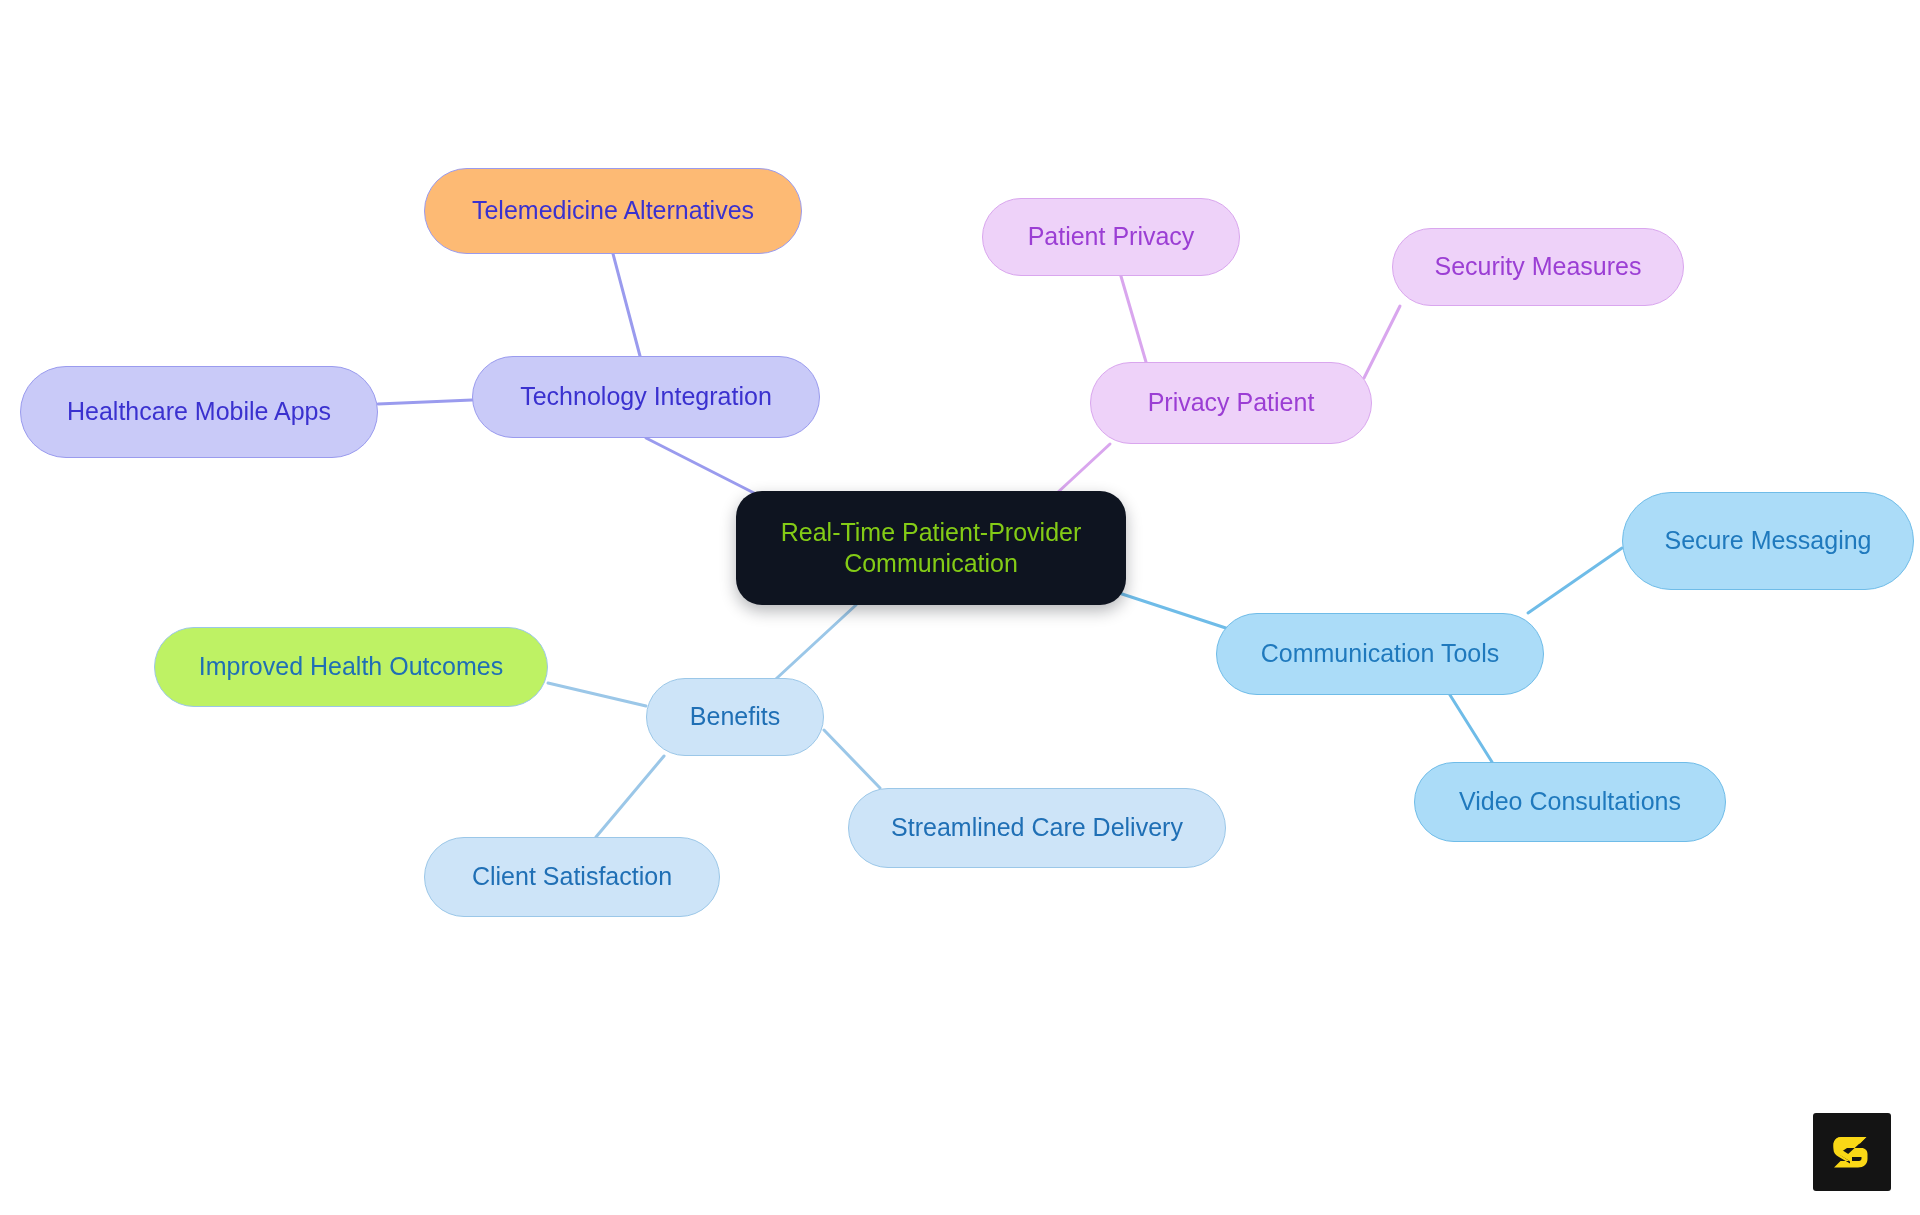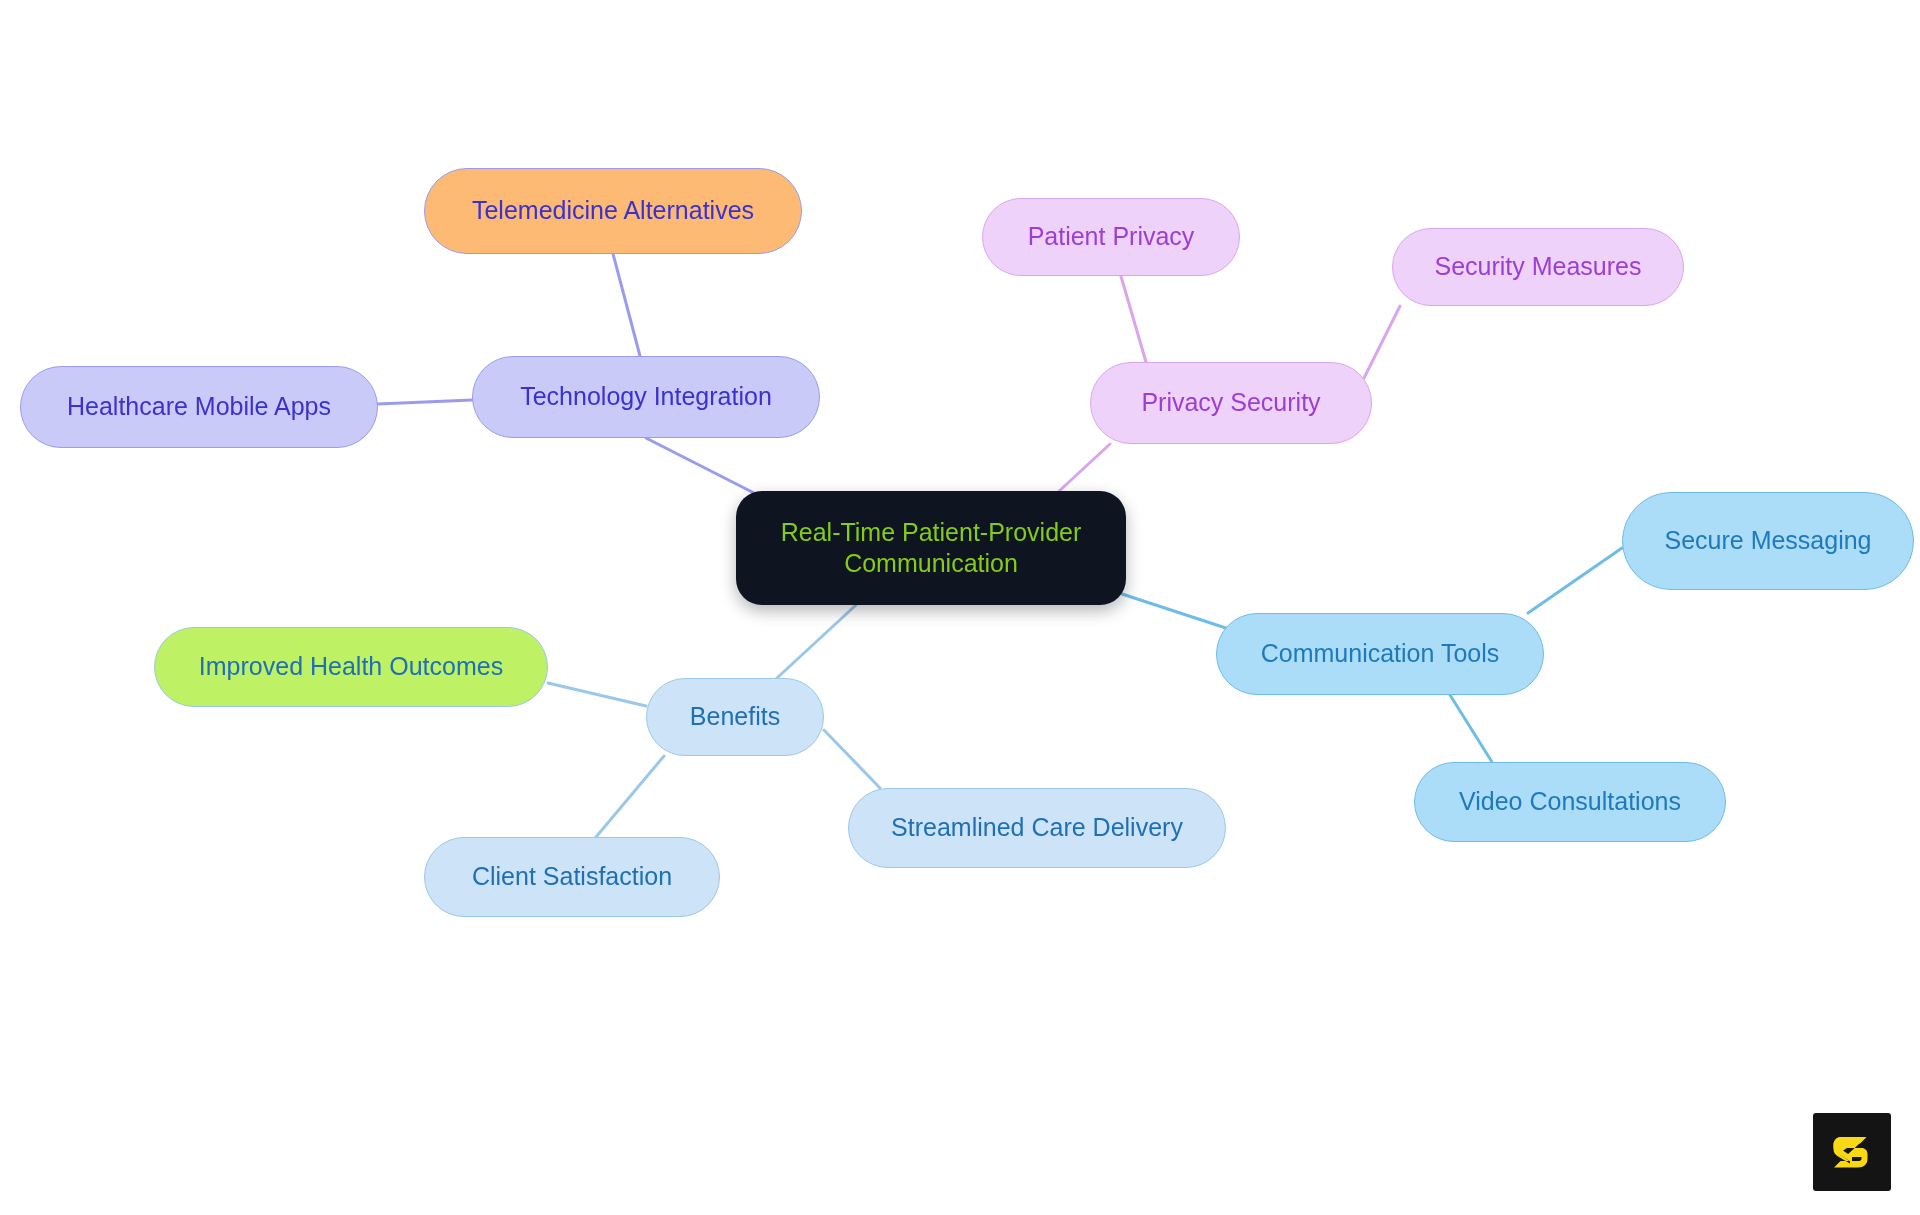--- a/index.html
+++ b/index.html
@@ -79,25 +79,25 @@
 <div id="nodes-layer">
     <div class="node-box node-central" style="left: 736px; top: 491px; width: 390px; height: 114px; background: rgb(14, 20, 32); border-color: rgb(14, 20, 32); color: #84cc16; font-size: 25px;">
       <span>Real-Time Patient-Provider Communication</span>
     </div>
     <div class="node-box" style="left: 472px; top: 356px; width: 348px; height: 82px; background: rgb(201, 202, 248); border-color: rgb(154, 155, 238); color: rgb(58, 49, 207); font-size: 25px;">
       <span>Technology Integration</span>
     </div>
     <div class="node-box" style="left: 424px; top: 168px; width: 378px; height: 86px; background: #fdba74; border-color: rgb(154, 155, 238); color: rgb(58, 49, 207); font-size: 25px;">
       <span>Telemedicine Alternatives</span>
     </div>
-    <div class="node-box" style="left: 20px; top: 366px; width: 358px; height: 82px; background: rgb(201, 202, 248); border-color: rgb(154, 155, 238); color: rgb(58, 49, 207); font-size: 25px;">
+    <div class="node-box" style="left: 20px; top: 366px; width: 358px; height: 92px; background: rgb(201, 202, 248); border-color: rgb(154, 155, 238); color: rgb(58, 49, 207); font-size: 25px;">
       <span>Healthcare Mobile Apps</span>
     </div>
     <div class="node-box" style="left: 1090px; top: 362px; width: 282px; height: 82px; background: rgb(238, 210, 249); border-color: rgb(217, 166, 238); color: rgb(155, 62, 212); font-size: 25px;">
-      <span>Privacy Security</span>
+      <span>Privacy Patient</span>
     </div>
     <div class="node-box" style="left: 982px; top: 188px; width: 258px; height: 78px; background: rgb(238, 210, 249); border-color: rgb(217, 166, 238); color: rgb(155, 62, 212); font-size: 25px; margin-top: 10px;">
       <span>Patient Privacy</span>
     </div>
     <div class="node-box" style="left: 1392px; top: 228px; width: 292px; height: 78px; background: rgb(238, 210, 249); border-color: rgb(217, 166, 238); color: rgb(155, 62, 212); font-size: 25px;">
       <span>Security Measures</span>
     </div>
     <div class="node-box" style="left: 1216px; top: 613px; width: 328px; height: 82px; background: rgb(171, 220, 248); border-color: rgb(111, 188, 232); color: rgb(31, 121, 189); font-size: 25px;">
       <span>Communication Tools</span>
     </div>

